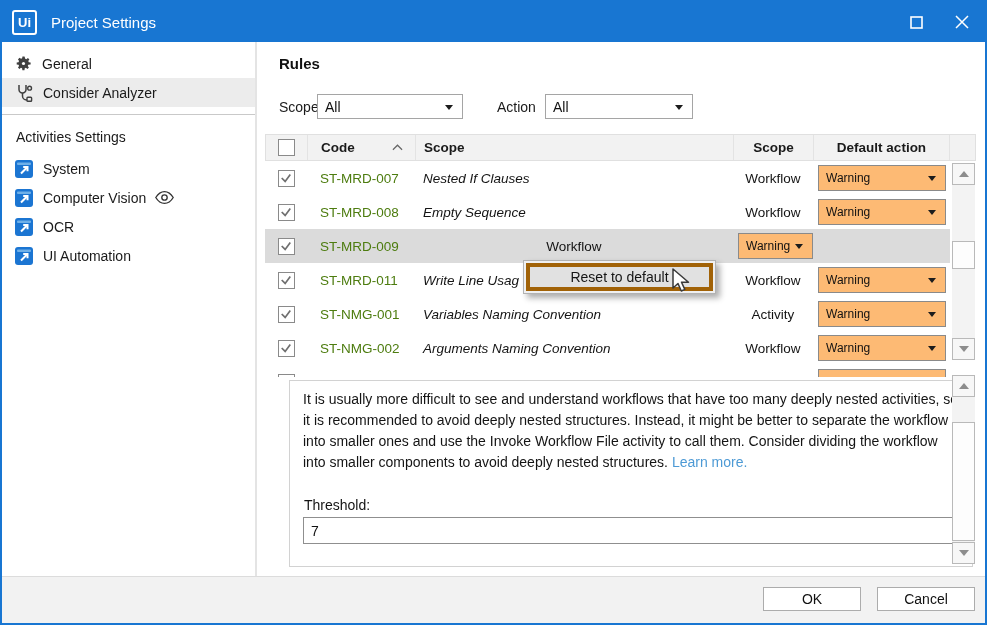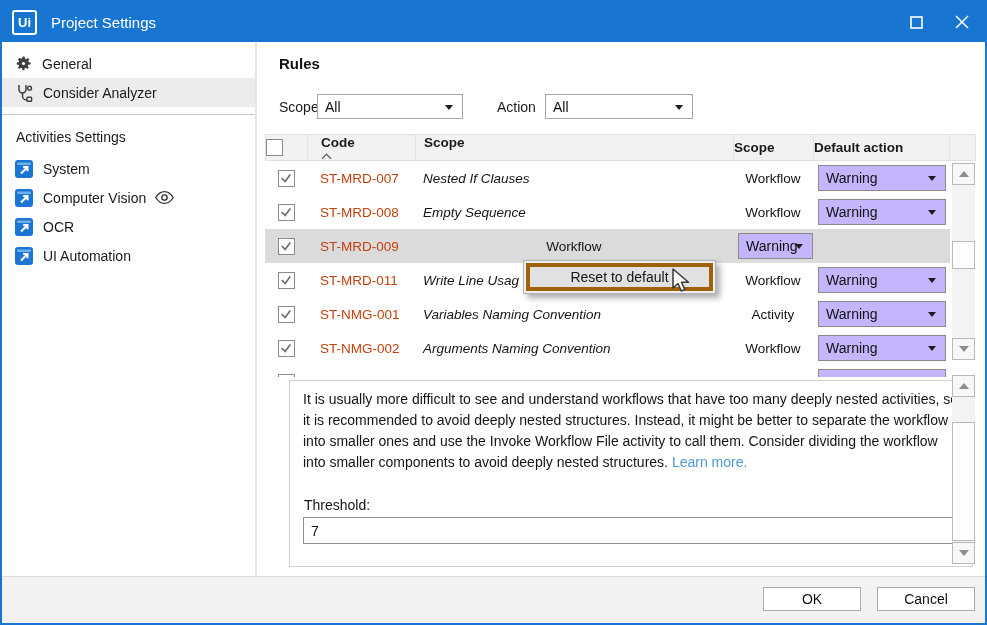--- a/index.html
+++ b/index.html
@@ -24,36 +24,36 @@
 
   
   .rules-heading{position:absolute;left:277px;top:53px;font-size:15px;font-weight:700;color:#111;}
   .filter-label{position:absolute;font-size:14px;color:#1a1a1a;top:97px;}
   .selectbox{position:absolute;top:92px;height:25px;border:1px solid #a5a5a5;background:#fff;display:flex;align-items:center;padding-left:7px;font-size:14px;box-sizing:border-box;color:#111;}
   .caret{position:absolute;right:9px;top:10px;width:0;height:0;border-left:4px solid transparent;border-right:4px solid transparent;border-top:5px solid #1c1c1c;}
 
   
   .table{position:absolute;left:263px;top:132px;width:711px;height:243px;overflow:hidden;}
   .t-header{display:grid;grid-template-columns:42px 108px 318px 80px 136px 26px;height:27px;background:#f2f2f2;border:1px solid #e0e0e0;box-sizing:border-box;font-weight:700;font-size:13.5px;color:#1a1a1a;}
-  .t-header>div{height:100%;display:flex;border-right:1px solid #e3e3e3;box-sizing:border-box;flex-direction:column;}
+  .t-header>div{height:100%;display:flex;align-items:center;border-right:1px solid #e3e3e3;box-sizing:border-box;}
   .t-header>div:last-child{border-right:none;}
   .hc-check{justify-content:center;}
   .hc-code{padding-left:13px;padding-right:12px;justify-content:space-between;}
   .hc-name{padding-left:8px;}
   .hc-scope,.hc-action{justify-content:center;}
   .t-body{width:685px;}
   .t-row{display:grid;grid-template-columns:42px 108px 318px 80px 137px;height:34px;align-items:center;font-size:13.5px;}
   .t-row.selected{background:#dbdbdb;}
   .cell-check{display:flex;justify-content:center;}
   .checkbox{width:17px;height:17px;border:1px solid #8a8a8a;background:#fff;display:flex;align-items:center;justify-content:center;box-sizing:border-box;}
-  .cell-code{padding-left:13px;color:#c2410c;}
+  .cell-code{padding-left:13px;color:#4d7c0f;}
   .cell-name{padding-left:8px;color:#141414;font-style:italic;}
   .cell-scope{text-align:center;color:#141414;}
   .cell-action{display:flex;padding-left:5px;}
-  .dropdown{position:relative;width:128px;height:26px;background:#c4b5fd;border:1px solid #8a8a8a;display:flex;align-items:center;padding-left:7px;font-size:14px;box-sizing:border-box;color:#111;}
+  .dropdown{position:relative;width:128px;height:26px;background:#fdba74;border:1px solid #8a8a8a;display:flex;align-items:center;padding-left:7px;font-size:12px;box-sizing:border-box;color:#111;}
   .dropdown .caret{top:10px;}
 
   
   .vscroll{position:absolute;width:23px;background:#f3f3f3;}
   .scroll-btn{position:absolute;left:0;width:23px;height:22px;background:#f7f7f7;border:1px solid #b9b9b9;box-sizing:border-box;display:flex;align-items:center;justify-content:center;}
   .scroll-thumb{position:absolute;left:0;width:23px;background:#fdfdfd;border:1px solid #b9b9b9;box-sizing:border-box;}
   .tri-up{width:0;height:0;border-left:5px solid transparent;border-right:5px solid transparent;border-bottom:6px solid #8d8d8d;}
   .tri-down{width:0;height:0;border-left:5px solid transparent;border-right:5px solid transparent;border-top:6px solid #8d8d8d;}
   #table-scroll{left:950px;top:161px;height:197px;}
   #desc-scroll{left:950px;top:373px;height:189px;}

